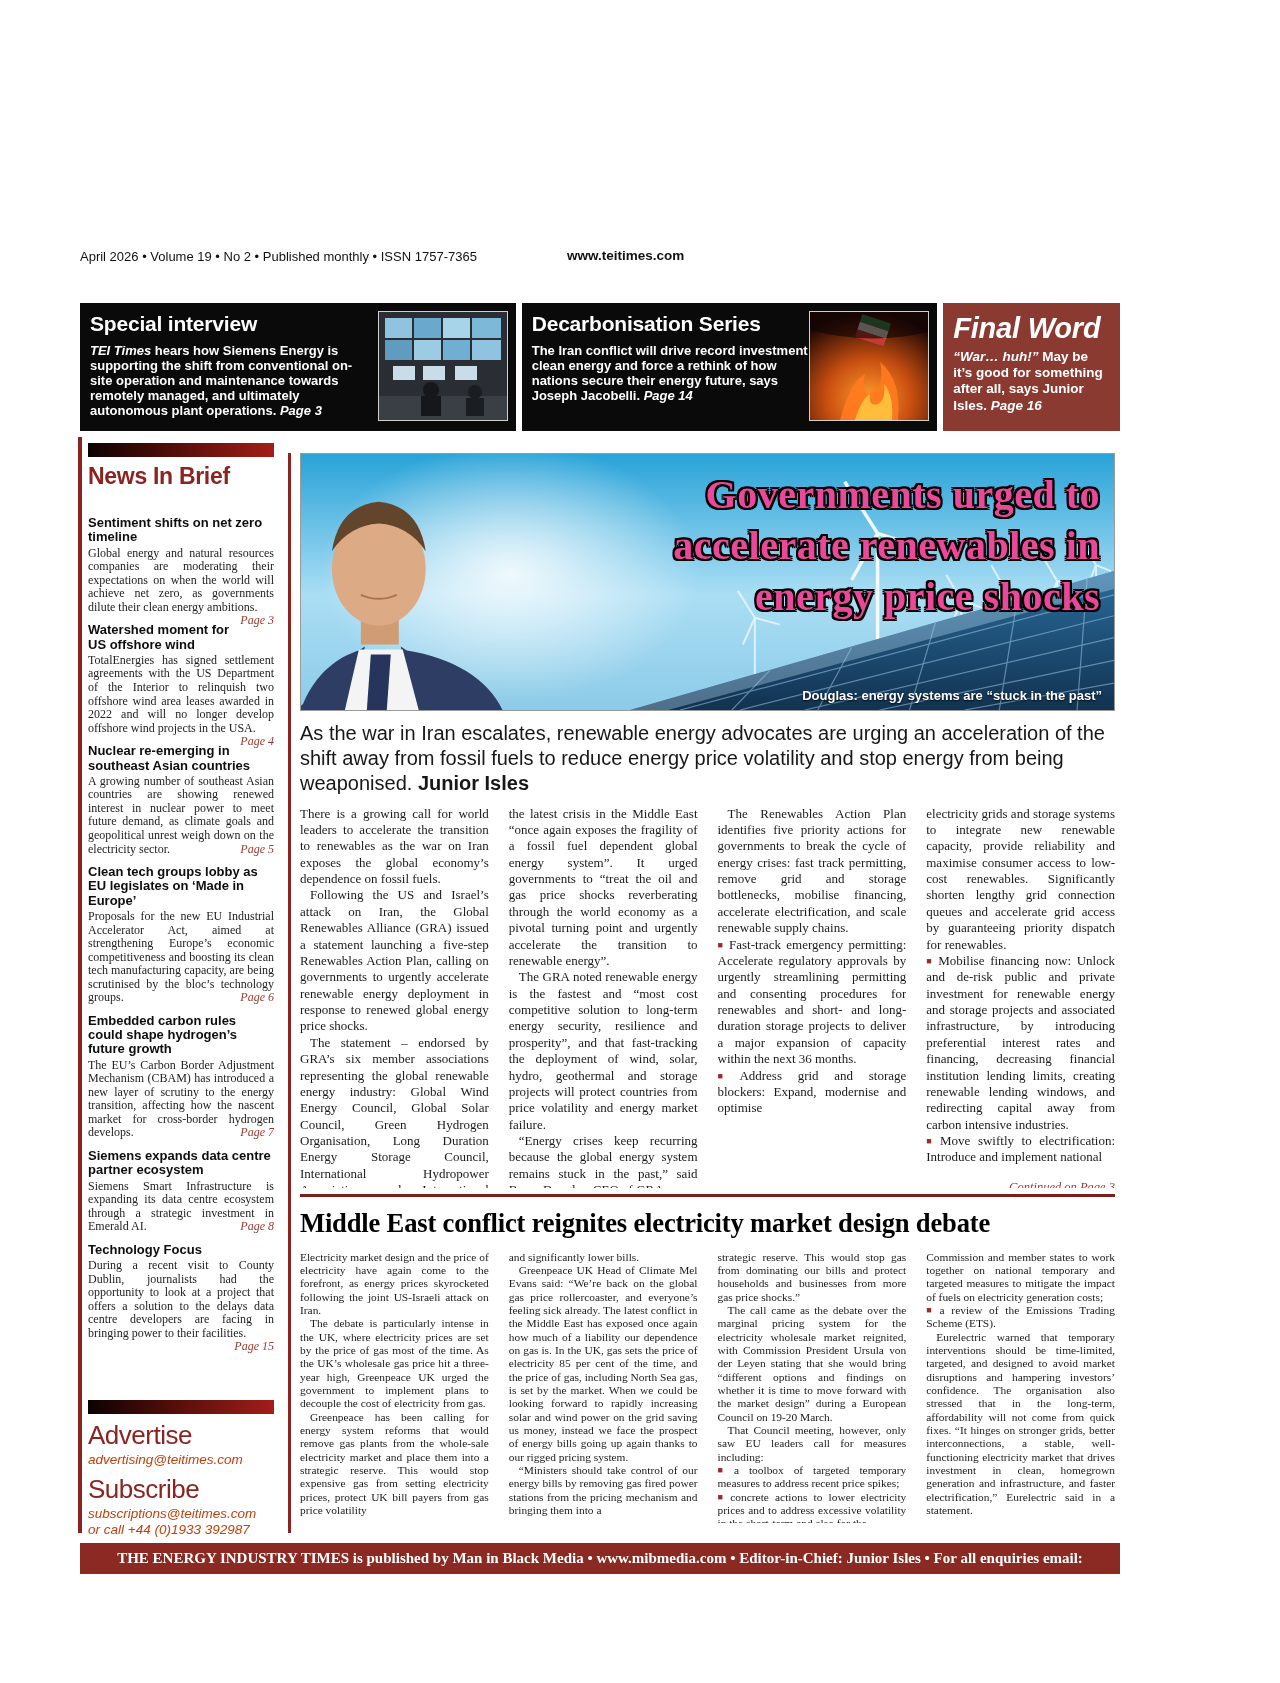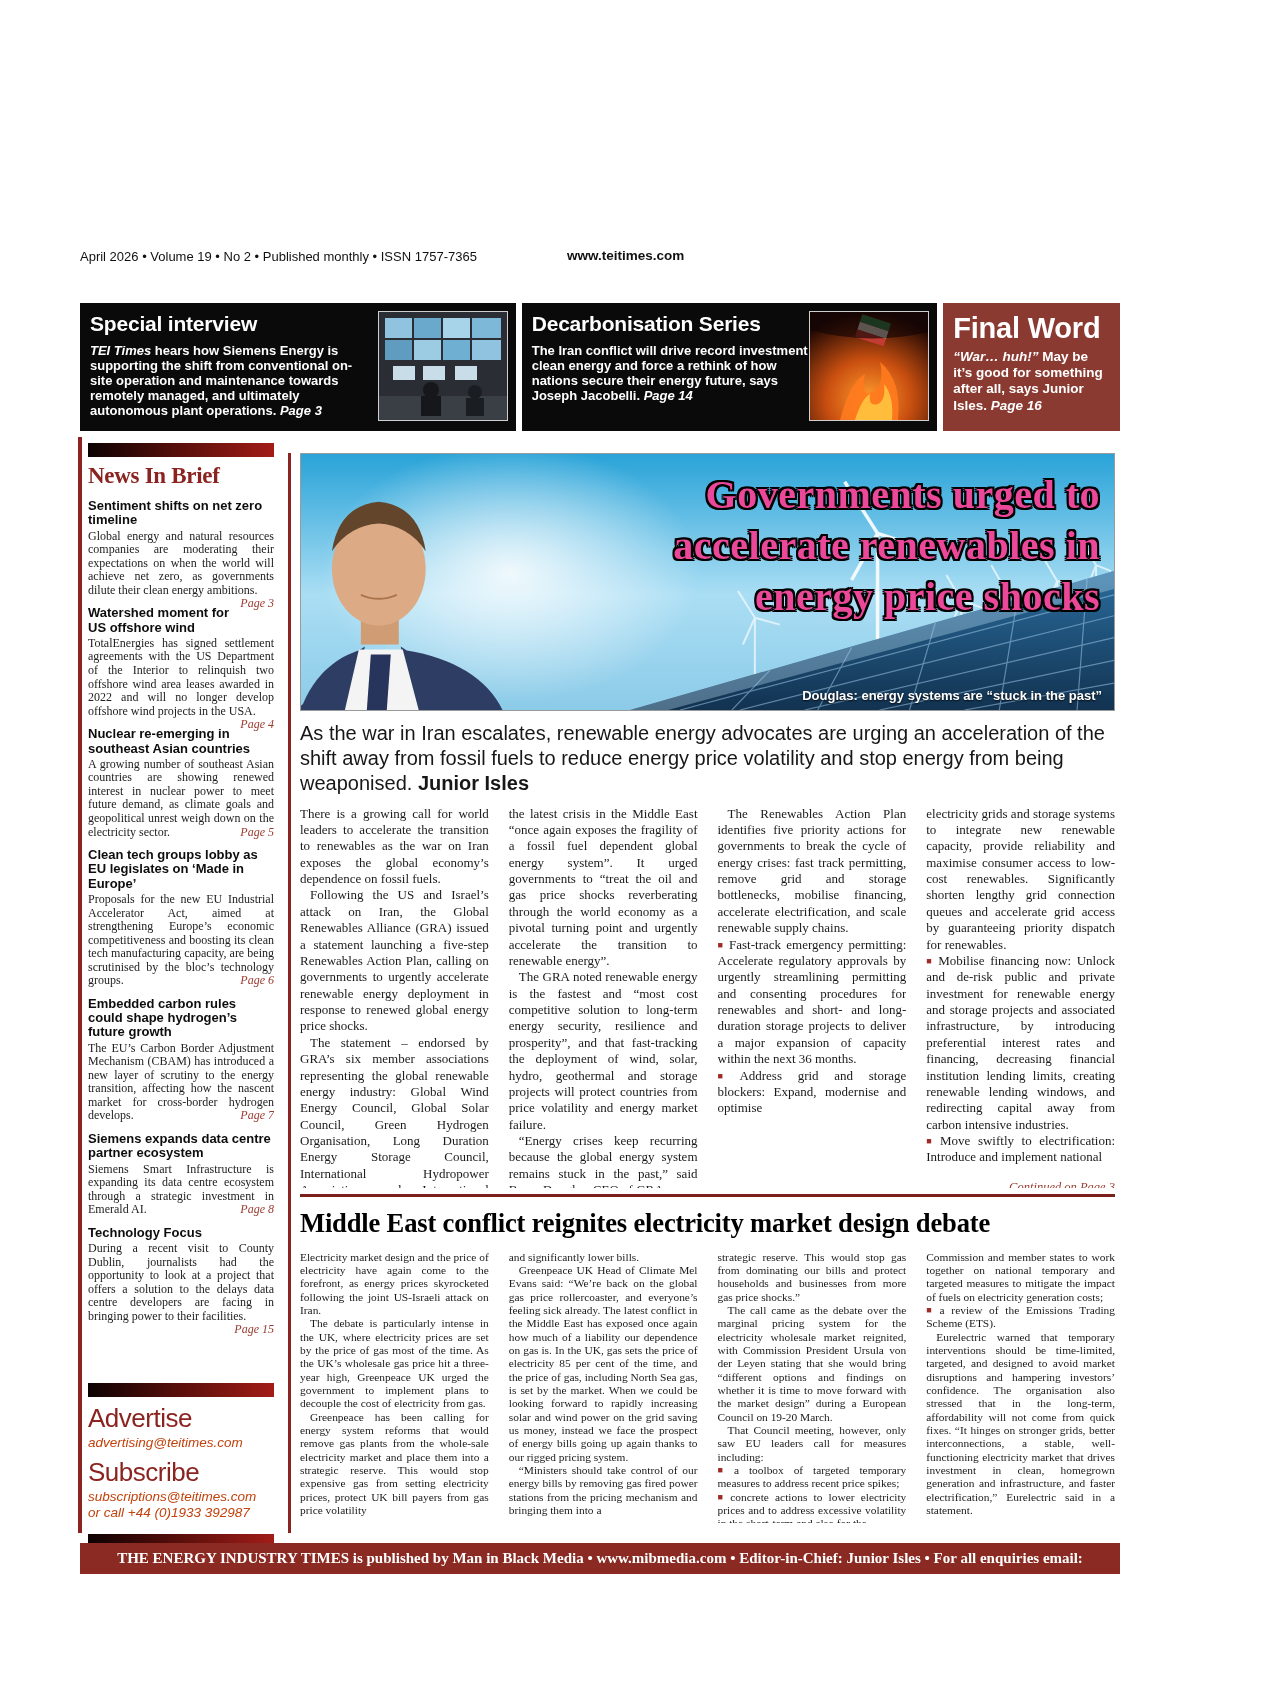--- a/index.html
+++ b/index.html
@@ -22,38 +22,38 @@
   .dateline .issue { position:absolute; left:0; top:1px; }
   .dateline .site { position:absolute; left:487px; top:0; font-weight:700; font-size:13.5px; }
 
   
   .promo-row { position:absolute; left:80px; top:303px; width:1040px; height:128px; display:flex; gap:6px; }
   .promo { position:relative; background:#0a0a0a; color:#fff; font-family:"Liberation Sans",sans-serif; padding:9px 10px; overflow:hidden; }
   .promo-special { width:452px; }
   .promo-decarb  { width:431px; }
   .promo-final   { width:183px; background:#8a3a30; }
   .promo h2 { font-size:21px; font-weight:700; letter-spacing:-0.2px; margin-bottom:7px; }
-  .promo-final h2 { font-size:29px; margin-bottom:4px; }
+  .promo-final h2 { font-size:29px; margin-bottom:4px;font-style:italic; }
   .promo .ptext { font-size:13px; line-height:1.16; font-weight:700; width:268px; }
   .promo-decarb .ptext { width:292px; }
   .promo-final .ptext { width:100%; font-size:13.5px; line-height:1.2; }
   .promo .lead-italic { font-style:italic; }
   .promo .page-it { font-style:italic; }
   .promo-img { position:absolute; top:8px; right:8px; border:1px solid #cfcfcf; }
   .promo-img svg { display:block; }
 
   
   .rail-left { position:absolute; left:78px; top:437px; width:4px; height:1096px; background:#8b2420; }
   .rail-main { position:absolute; left:288px; top:453px; width:3px; height:1080px; background:#8b2420; }
 
   
   .sidebar { position:absolute; left:88px; top:443px; width:186px; }
   .grad-bar { height:14px; background:linear-gradient(to right,#0d0202,#5a0f0b,#a31d18); margin-bottom:6px; }
-  .nib-heading { font-family:Liberation Serif, serif; font-weight:700; font-size:23px;
-     color:#8b2420; margin:4px 0 10px; letter-spacing:-0.3px; }
+  .nib-heading { font-family:Liberation Sans, sans-serif; font-weight:700; font-size:23px;
+     color:#8b2420; margin:4px 0 26px; letter-spacing:-0.3px; }
   .nib-items { height:872px; overflow:hidden; }
   .nib-item { margin-bottom:9px; }
   .nib-item h3 { font-family:"Liberation Sans",sans-serif; font-weight:700; font-size:13px;
      line-height:1.1; color:#0d0d0d; margin-bottom:2px; }
   .nib-item p { font-size:12px; line-height:1.13; color:#222; text-align:justify; }
   .page-ref { float:right; font-style:italic; color:#9a3b31; font-size:12px; }
   .adsub h3 { font-family:"Liberation Sans",sans-serif; font-weight:400; font-size:26px;
      color:#8b2420; margin:6px 0 1px; letter-spacing:-0.5px; }
   .adsub p { font-family:"Liberation Sans",sans-serif; font-style:italic; font-size:13.5px;
      color:#c2410c; line-height:1.2; }

